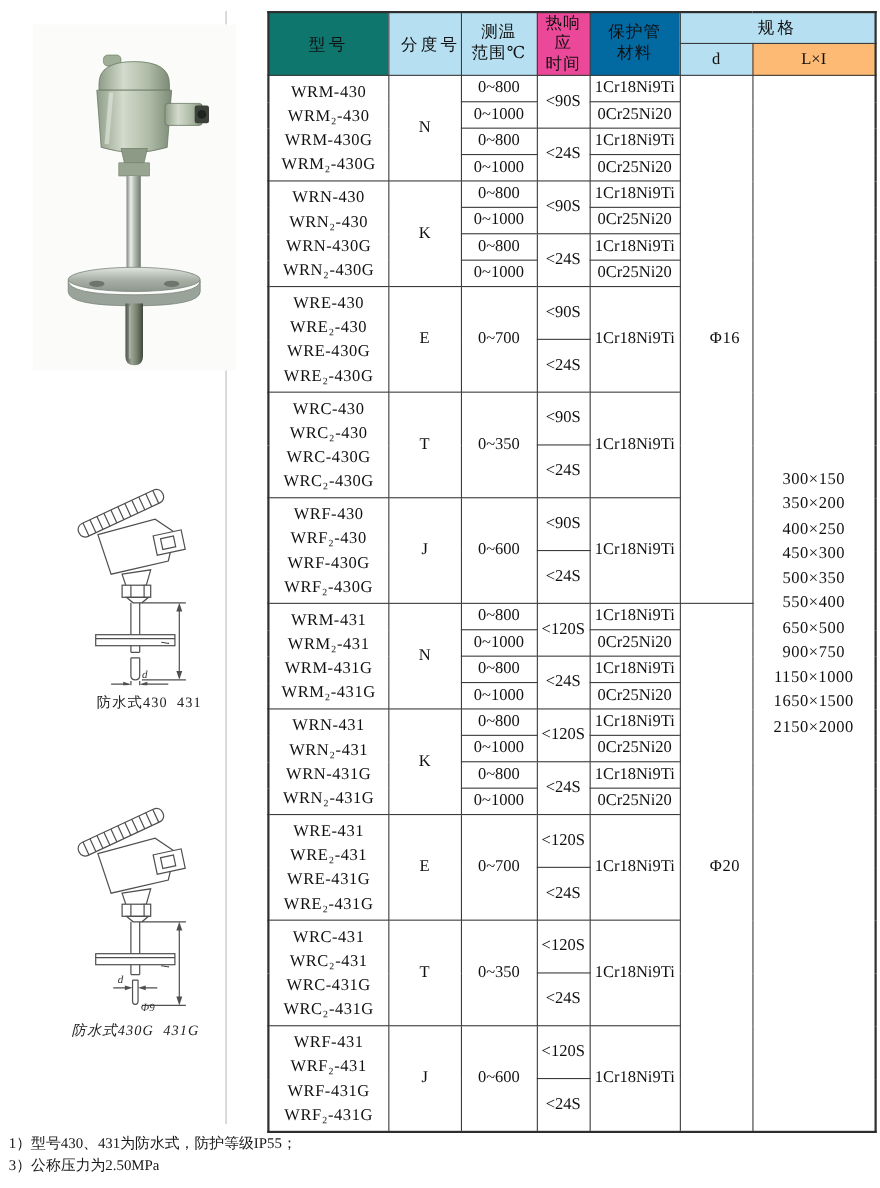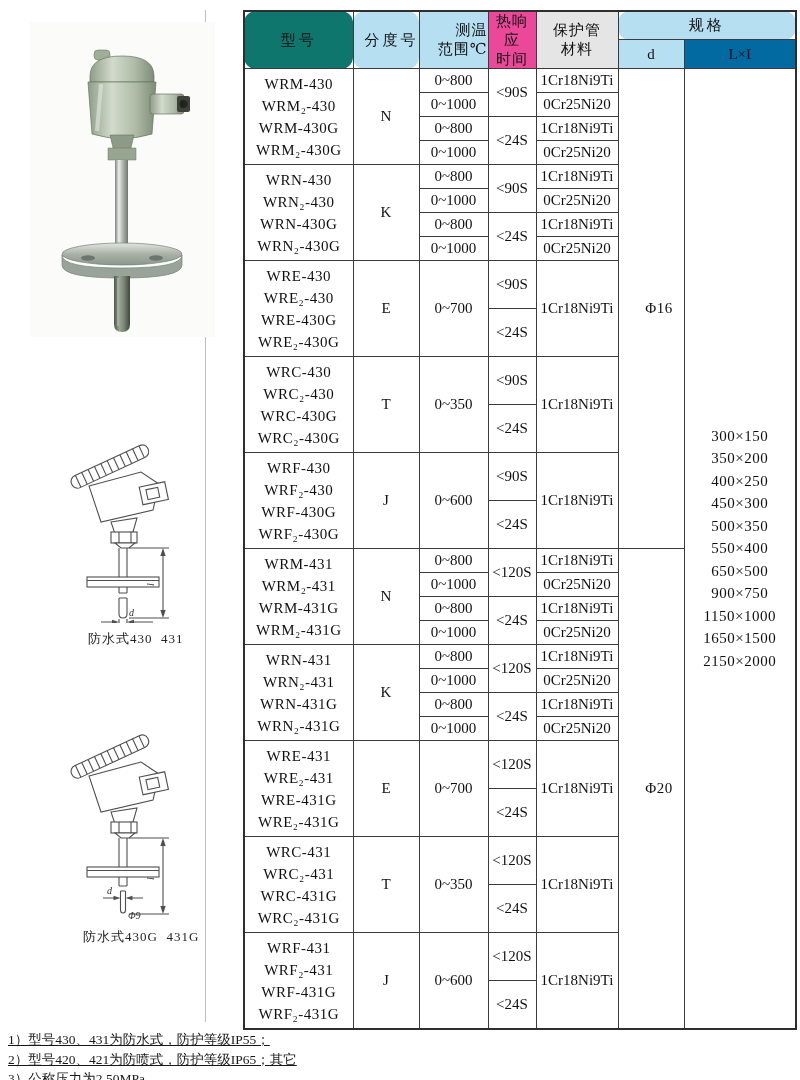--- a/index.html
+++ b/index.html
@@ -8,40 +8,40 @@
     font-family:"Liberation Serif","DejaVu Serif",serif;color:#111;
     overflow:hidden;
   }
   
   .left-divider{position:absolute;left:205px;top:10px;width:1px;height:1012px;background:#bdbdbd;}
   .photo-wrap{position:absolute;left:30px;top:22px;width:185px;height:315px;}
   .drawing1-wrap{position:absolute;left:45px;top:428px;width:150px;height:195px;}
   .drawing2-wrap{position:absolute;left:45px;top:718px;width:150px;height:202px;}
   .fig-caption{position:absolute;font-size:13px;letter-spacing:1px;color:#222;white-space:pre;padding-left:28px;}
   .cap1{left:60px;top:630px;}
-  .cap2{left:55px;top:928px;}
+  .cap2{left:37px;top:928px;font-style:italic;}
   .lineart{stroke:#4f4f4f;stroke-width:1.1;fill:none;}
   .dimtext{font-family:"Liberation Serif","DejaVu Serif",serif;font-style:italic;font-size:10px;fill:#333;stroke:none;}
   
   .table-wrap{position:absolute;left:243px;top:10px;}
   table{border-collapse:collapse;table-layout:fixed;width:552px;border:2px solid #2e2e2e;}
   th,td{border:1px solid #3b3b3b;text-align:center;vertical-align:middle;padding:0;
         font-size:15px;font-weight:normal;color:#101010;}
   thead tr{height:24px;}
-  .zh{letter-spacing:3px;border-radius:12px;}
+  .zh{letter-spacing:3px;}
   .pre{white-space:pre-line;line-height:1.25;letter-spacing:1px;}
   .hc{background:#b6e0f2;}
   tr.rq{height:24px;margin-left:36px;}
   tr.rd{height:48px;}
   .c-model div{line-height:22px;letter-spacing:0.5px;}
   .c-lxi div{line-height:22.5px;letter-spacing:0.5px;}
   .c-d{letter-spacing:0.5px;padding-left:16px;}
   
   .notes{position:absolute;left:8px;top:1030px;font-size:13.5px;line-height:1.45;color:#181818;}
-  .notes div{white-space:pre;text-decoration:underline;}
+  .notes div{white-space:pre;}
 </style>
 </head>
 <body>
 
 <div class="left-divider"></div>
 
 <div class="photo-wrap">
   <svg viewBox="0 0 185 315" width="185" height="315">
     <defs>
       <linearGradient id="gHead" x1="0" y1="0" x2="1" y2="0">
@@ -182,31 +182,31 @@
         <col style="width:69px">
       <col style="width:48px">
         <col style="width:82px">
         <col style="width:66px">
         <col style="width:112px">
     </colgroup>
     <thead>
       <tr>
         <th rowspan="2" class="hc zh" style="background: #0f766e;">型号</th>
         <th rowspan="2" class="hc zh" style="background: rgb(182, 224, 242); text-align: right;">分度号</th>
-        <th rowspan="2" class="hc pre" style="background: rgb(182, 224, 242); text-align: right;">测温
+        <th rowspan="2" class="hc pre" style="background: rgb(182, 224, 242);">测温
 范围℃</th>
         <th rowspan="2" class="hc pre" style="background: #ec4899;">热响应
 时间</th>
-        <th rowspan="2" class="hc pre" style="background: #e5e5e5;">保护管
+        <th rowspan="2" class="hc pre" style="background: #0369a1;">保护管
 材料</th>
         <th colspan="2" class="hc zh" style="background: rgb(182, 224, 242);">规格</th>
       </tr>
       <tr>
         <th class="hc" style="background: rgb(182, 224, 242);">d</th>
-        <th class="hc" style="background: #0369a1;">L×I</th>
+        <th class="hc" style="background: #fdba74;">L×I</th>
       </tr>
     </thead>
     <tbody id="tbody">
         <tr class="rq">
           <td rowspan="4" class="c-model">
             <div>WRM-430</div>
             <div>WRM₂-430</div>
             <div>WRM-430G</div>
             <div>WRM₂-430G</div>
           </td>
@@ -407,15 +407,14 @@
         </tr>
         <tr class="rd">
           <td>&lt;24S</td>
         </tr>
       </tbody>
   </table>
 </div>
 
 <div class="notes">
   <div>1）型号430、431为防水式，防护等级IP55；</div>
-  <div>2）型号420、421为防喷式，防护等级IP65；其它</div>
   <div>3）公称压力为2.50MPa</div>
 </div>
 
 </body></html>

